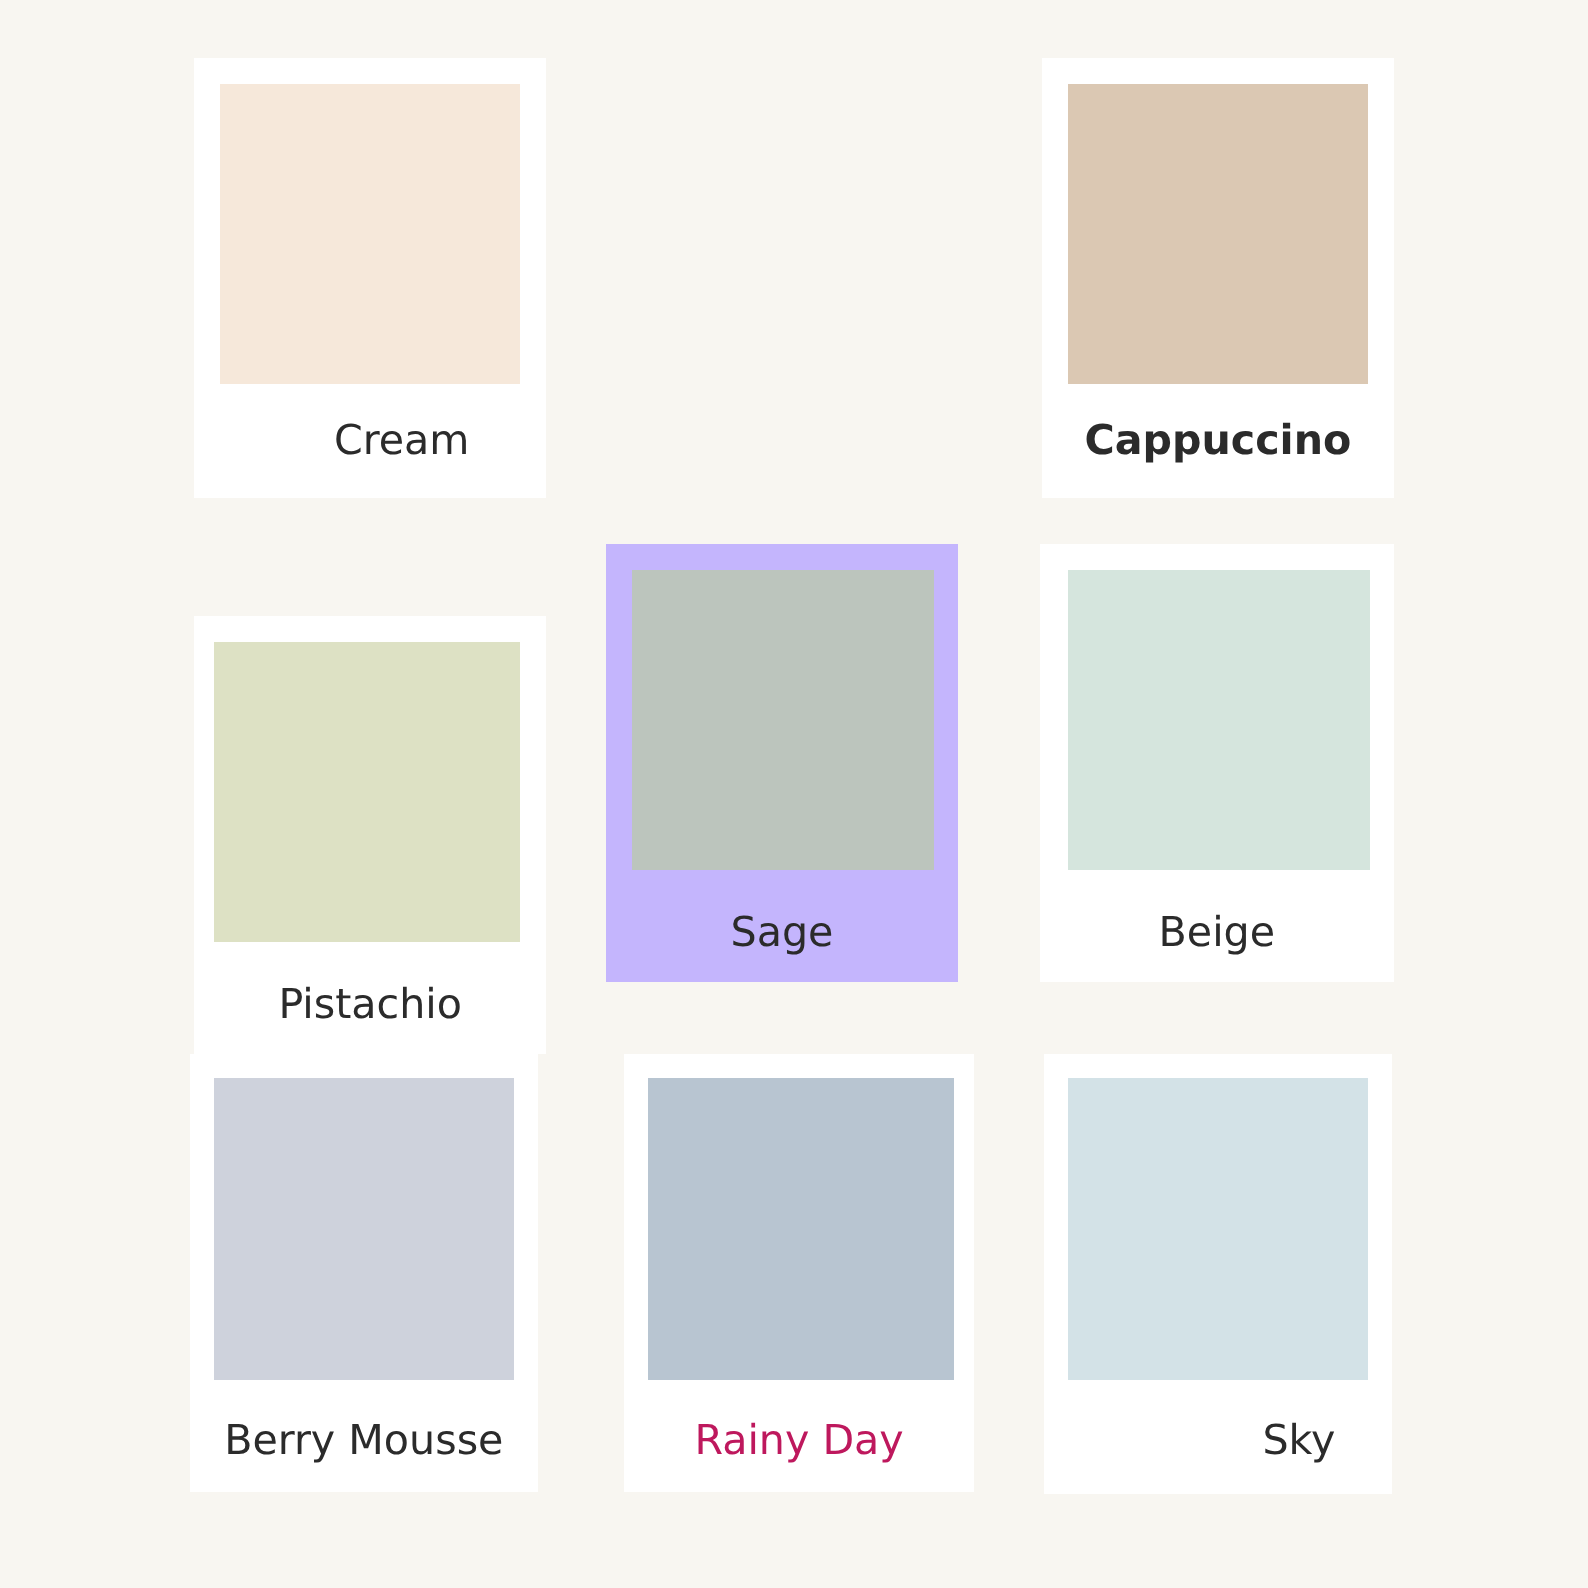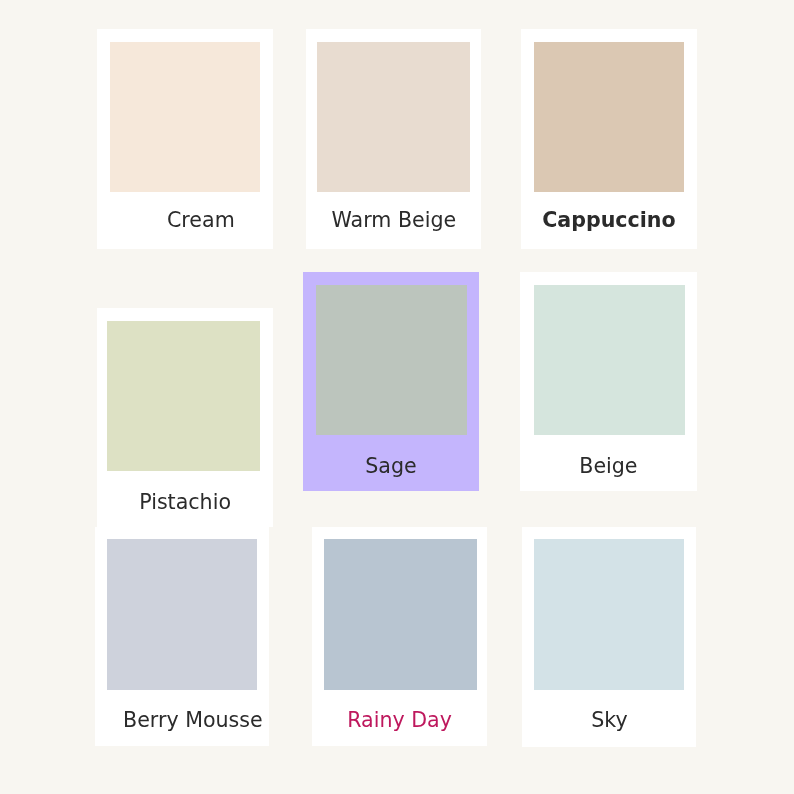--- a/index.html
+++ b/index.html
@@ -52,24 +52,20 @@
 </head>
 <body style="background: rgb(248, 246, 241);">
 
 <div id="palette-board" style="background: rgb(248, 246, 241);">
 
   <div class="swatch-card" style="left: 97.4px; top: 28.5px; width: 175.7px; height: 220.9px; background: rgb(255, 255, 255);">
     <div class="swatch-chip" style="left: 12.6px; top: 13.3px; width: 149.7px; height: 150.1px; background: rgb(246, 232, 218);"></div>
     <div class="swatch-label" style="top: 181.1px; color: rgb(43, 43, 43); font-size: 20.6px; padding-left: 16px;">Cream</div>
   </div>
 
-  <div class="swatch-card" style="left: 305.6px; top: 28.5px; width: 175.8px; height: 220.9px; background: rgb(255, 255, 255);">
-    <div class="swatch-chip" style="left: 11.6px; top: 13.3px; width: 152.4px; height: 150.1px; background: rgb(232, 220, 208);"></div>
-    <div class="swatch-label" style="top: 181.1px; color: rgb(43, 43, 43); font-size: 20.6px;">Warm Beige</div>
-  </div>
 
   <div class="swatch-card" style="left: 521px; top: 28.5px; width: 175.9px; height: 220.9px; background: rgb(255, 255, 255);">
     <div class="swatch-chip" style="left: 13px; top: 13.3px; width: 149.9px; height: 150.1px; background: rgb(219, 200, 179);"></div>
     <div class="swatch-label" style="top: 181.1px; color: rgb(43, 43, 43); font-size: 20.6px; font-weight: bold;">Cappuccino</div>
   </div>
 
   <div class="swatch-card" style="left: 97.1px; top: 271.6px; width: 176.2px; height: 219.4px; background: rgb(255, 255, 255); margin-top: 36px;">
     <div class="swatch-chip" style="left: 9.8px; top: 13.2px; width: 153.6px; height: 150px; background: rgb(221, 225, 196);"></div>
     <div class="swatch-label" style="top: 184.3px; color: rgb(43, 43, 43); font-size: 20.6px;">Pistachio</div>
   </div>
@@ -79,26 +75,26 @@
     <div class="swatch-label" style="top: 184.3px; color: rgb(43, 43, 43); font-size: 20.6px;">Sage</div>
   </div>
 
   <div class="swatch-card" style="left: 520.4px; top: 271.6px; width: 176.8px; height: 219.4px; background: rgb(255, 255, 255);">
     <div class="swatch-chip" style="left: 13.7px; top: 13.4px; width: 151.1px; height: 149.8px; background: rgb(213, 229, 221);"></div>
     <div class="swatch-label" style="top: 184.3px; color: rgb(43, 43, 43); font-size: 20.6px;">Beige</div>
   </div>
 
   <div class="swatch-card" style="left: 95px; top: 526.7px; width: 173.8px; height: 219.8px; background: rgb(255, 255, 255);">
     <div class="swatch-chip" style="left: 12px; top: 12.4px; width: 149.8px; height: 150.6px; background: rgb(206, 210, 220);"></div>
-    <div class="swatch-label" style="top: 183.3px; color: rgb(43, 43, 43); font-size: 20.6px; margin-left: 11px;">Berry Mousse</div>
+    <div class="swatch-label" style="top: 183.3px; color: rgb(43, 43, 43); font-size: 20.6px;">Berry Mousse</div>
   </div>
 
   <div class="swatch-card" style="left: 311.9px; top: 526.7px; width: 175.1px; height: 219.8px; background: rgb(255, 255, 255);">
     <div class="swatch-chip" style="left: 11.9px; top: 12.4px; width: 153px; height: 150.6px; background: rgb(184, 197, 209);"></div>
     <div class="swatch-label" style="top: 183.3px; color: #be185d; font-size: 20.6px;">Rainy Day</div>
   </div>
 
   <div class="swatch-card" style="left: 521.6px; top: 526.7px; width: 174.9px; height: 220.3px; background: rgb(255, 255, 255);">
     <div class="swatch-chip" style="left: 12px; top: 12.4px; width: 150.4px; height: 150.6px; background: rgb(211, 226, 231);"></div>
-    <div class="swatch-label" style="top: 183.3px; color: rgb(43, 43, 43); font-size: 20.6px;">Sky</div>
+    <div class="swatch-label" style="top: 183.3px; color: rgb(43, 43, 43); font-size: 20.6px; margin-left: 40px;">Sky</div>
   </div>
 
 </div>
 
 </body></html>

